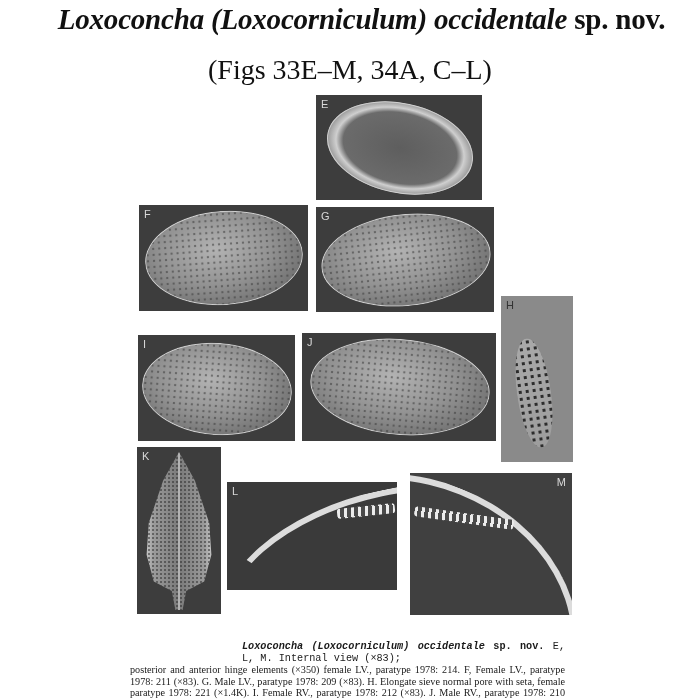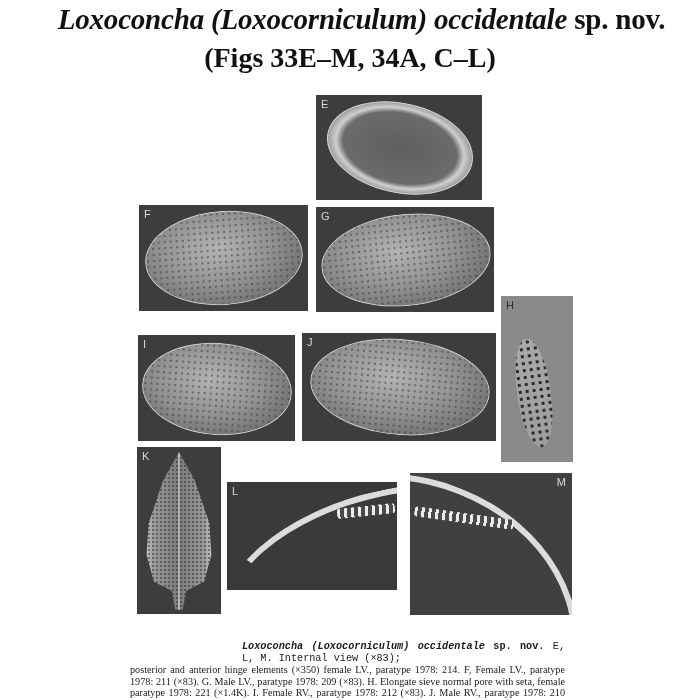--- a/index.html
+++ b/index.html
@@ -26,22 +26,22 @@
       font-size: 29px;
       line-height: 34px;
       font-weight: bold;
       letter-spacing: -0.2px;
       padding-left: 23px;
     }
     .title-line1 .it { font-style: italic; }
     .title-line2 {
       font-size: 28px;
       line-height: 32px;
-      margin-top: 6px;
-      font-weight: bold;
+      margin-top: 18px;
+      font-weight: normal;
     }
     .panel {
       position: absolute;
       background: #3d3d3d;
       overflow: hidden;
     }
     .panel .lbl {
       position: absolute;
       top: 3px;
       left: 5px;

